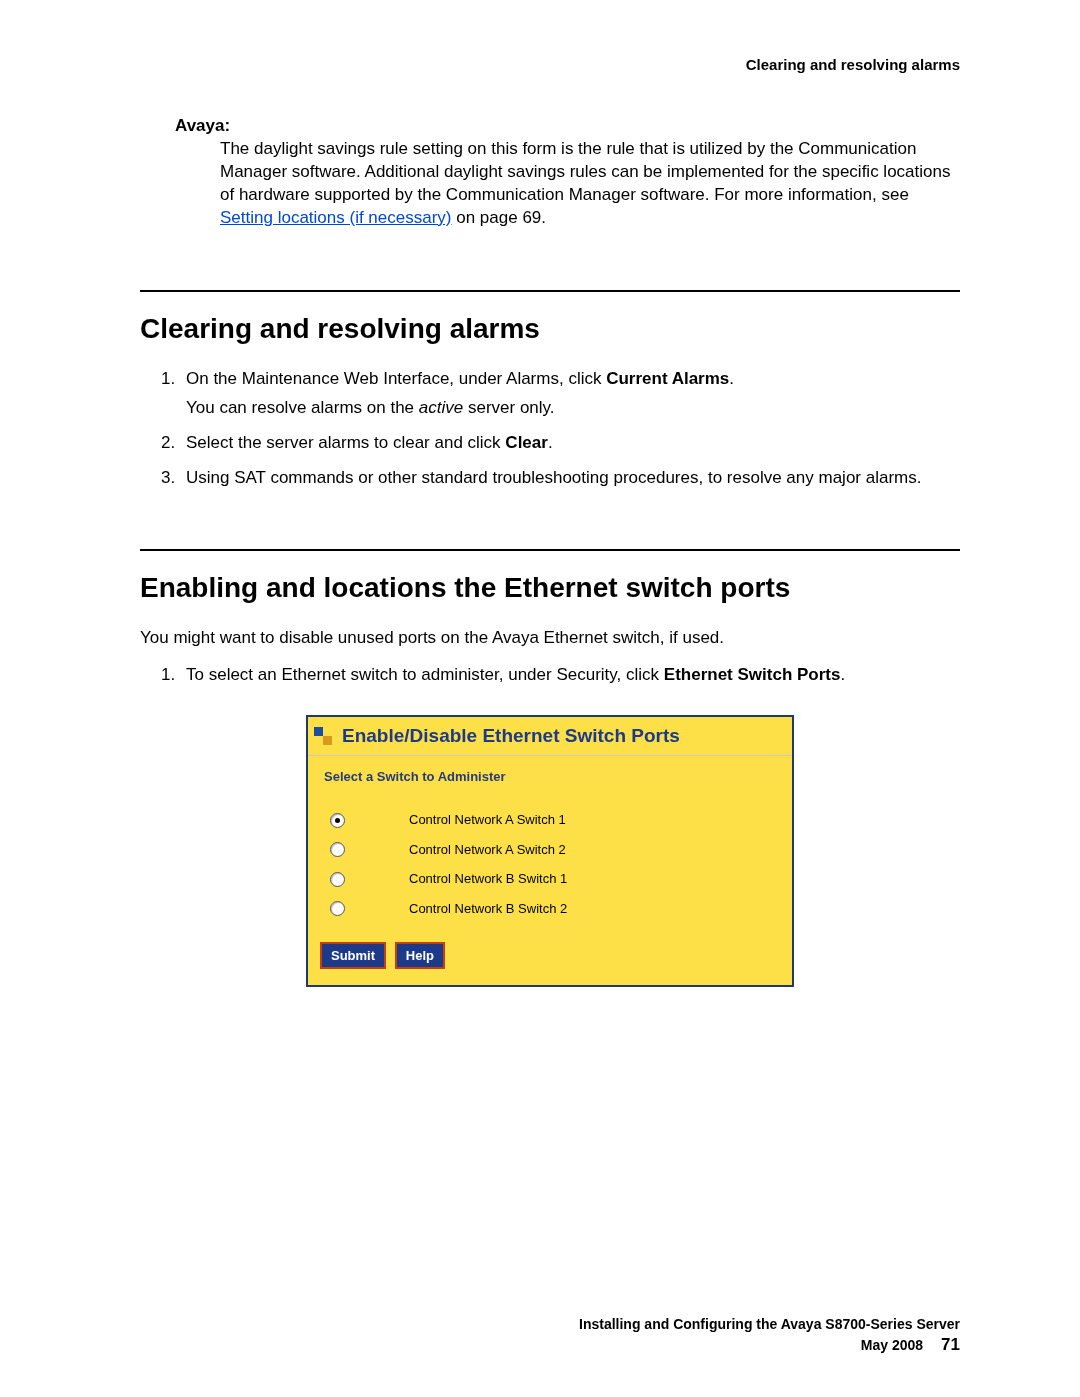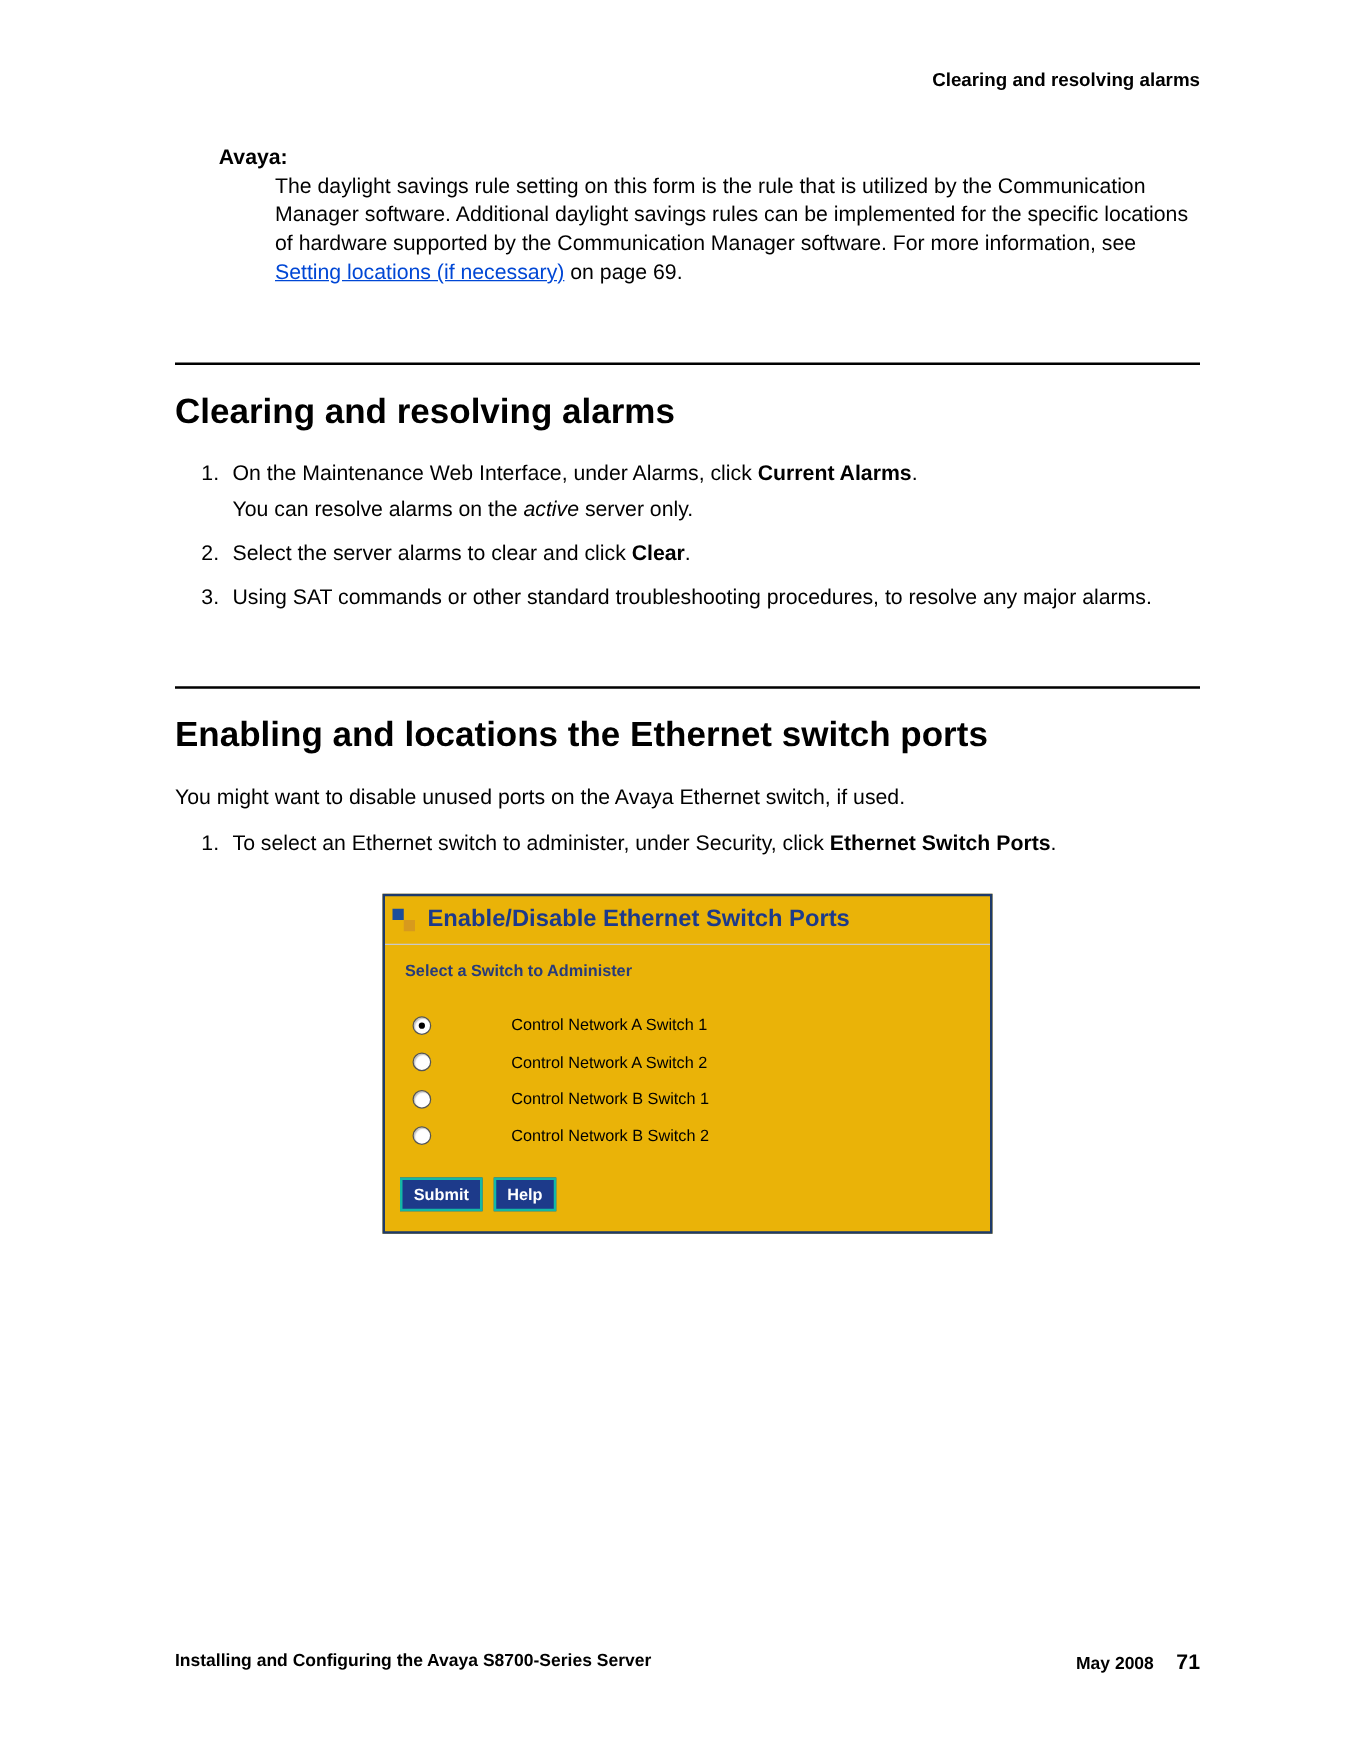--- a/index.html
+++ b/index.html
@@ -63,21 +63,21 @@
   }
   .figure-wrap {
     margin-top: 28px;
     display: flex;
     justify-content: center;
   }
   .figure {
     width: 488px;
     box-sizing: border-box;
     border: 2px solid #1d3a6a;
-    background: #eab308;
+    background: #fde047;
     font-family: Verdana, Arial, sans-serif;
     color: #000;
     overflow: hidden;
   }
   .figure-title-row {
     display: flex;
     align-items: center;
     padding: 6px 10px 6px 6px;
     border-bottom: 1px solid #c9c9c9;
   }
@@ -148,33 +148,34 @@
     padding: 0 0 16px 12px;
   }
   .fig-btn {
     display: inline-block;
     background: #1d3a8a;
     color: #fff;
     font-family: Verdana, Arial, sans-serif;
     font-weight: bold;
     font-size: 13px;
     padding: 3px 9px;
-    border: 2px solid #14b8a6;
+    border: 2px solid #c2410c;
     margin-right: 4px;
   }
   .footer {
     position: absolute;
-    bottom: 55px;
+    bottom: 40px;
     left: 140px;
     right: 120px;
     display: flex;
     justify-content: space-between;
     font-size: 14px;
     font-weight: bold;
-    align-items: flex-start;
+    align-items: flex-end;
+    flex-direction: column;
   }
   .footer-right {
     display: flex;
     align-items: baseline;
     gap: 18px;
   }
   .page-num {
     font-size: 17px;
   }
   .bold { font-weight: bold; }

